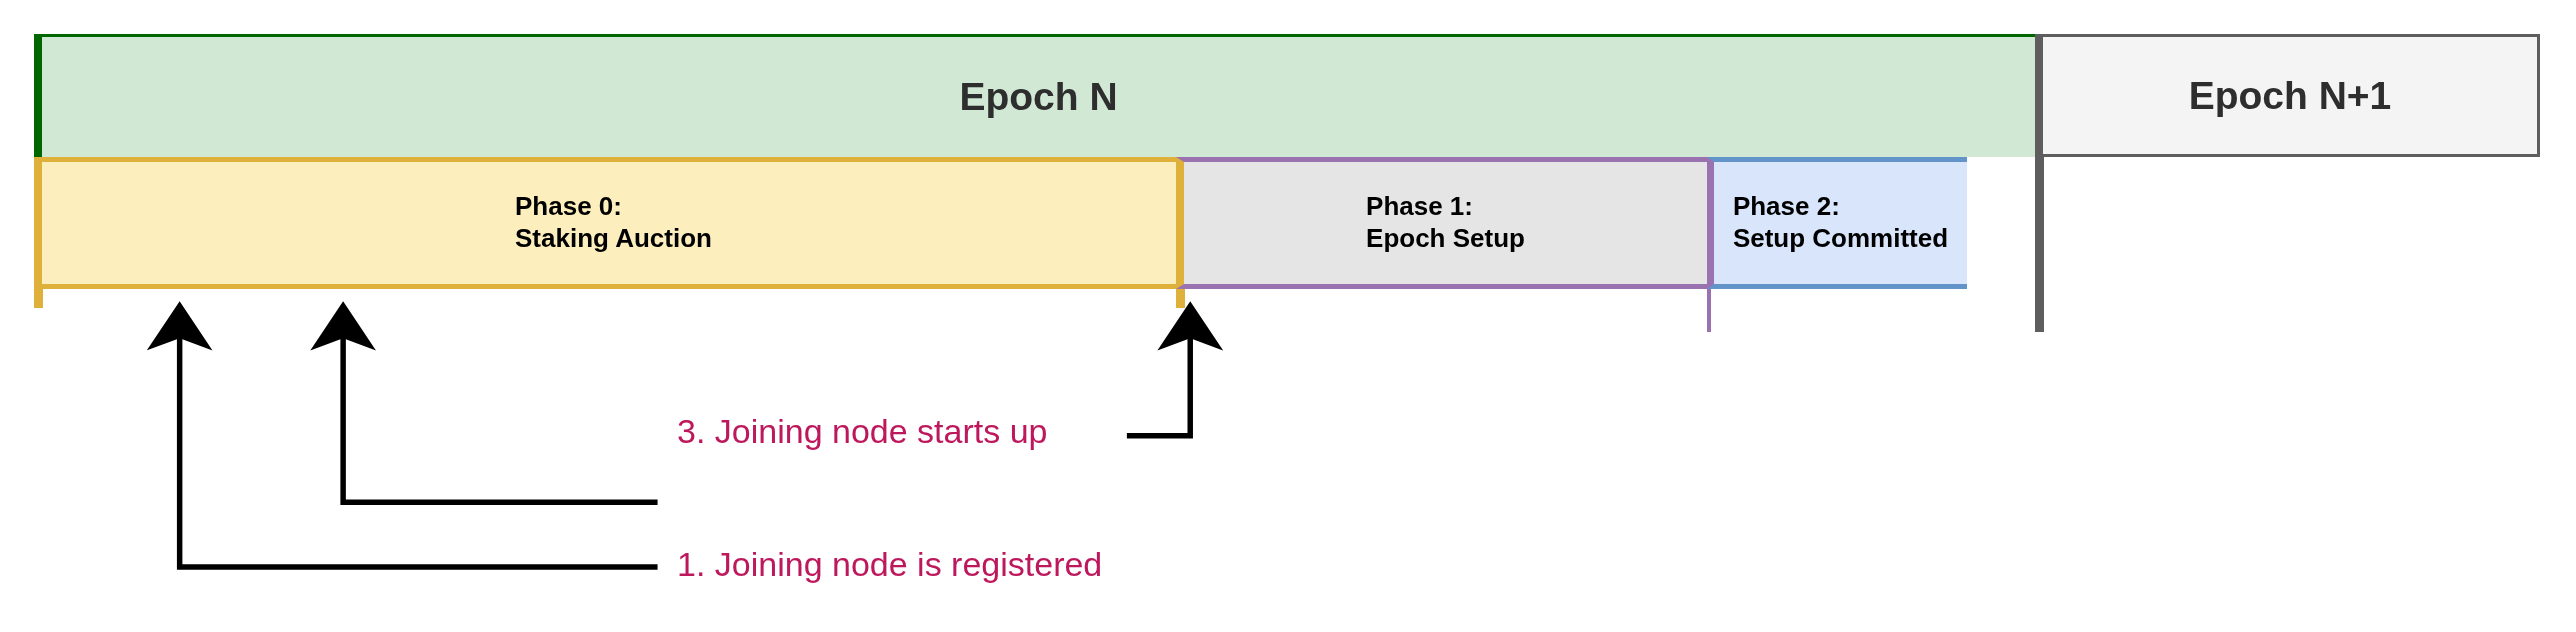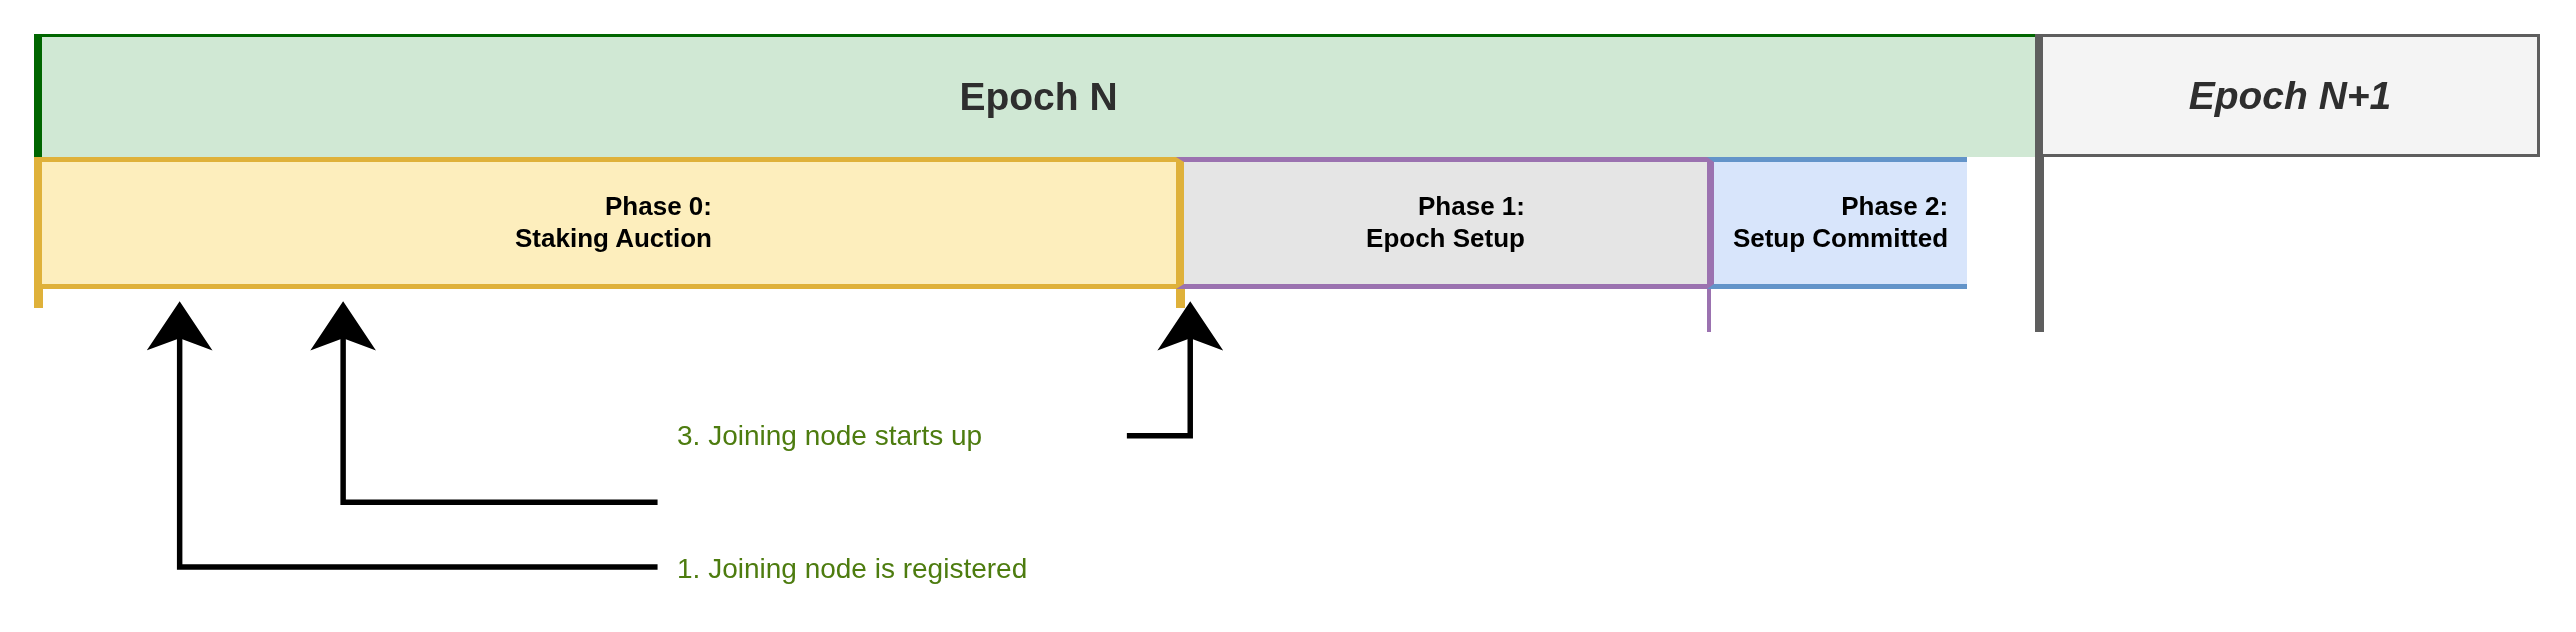--- a/index.html
+++ b/index.html
@@ -1,39 +1,39 @@
 <!DOCTYPE html>
 <html style="font-size:12.5px"><head>
 <meta charset="utf-8">
 <style>
   html,body{margin:0;padding:0;background:#ffffff;}
   body{font-family:"Liberation Sans","DejaVu Sans",sans-serif;}
   #stage{position:relative;width:2576px;height:632px;background:#ffffff;overflow:hidden;}
 
   .box{position:absolute;box-sizing:border-box;display:flex;align-items:center;justify-content:center;}
-  .box .lbl{white-space:nowrap;text-align:right;line-height:1.22;}
+  .box .lbl{white-space:nowrap;text-align:left;line-height:1.22;}
 
   
   #epoch-n{
     left:34px; top:34px; width:2001px; height:123px;
     background:#d0e8d4;
     border-left:8.6px solid #006600;
     border-top:3.9px solid #006600;
   }
   #epoch-n .lbl{font-size:39px;font-weight:bold;color:#2e2e2e;}
 
   #epoch-n1{
     left:2035px; top:34px; width:505px; height:123px;
     background:#f4f4f4;
     border-left:8.6px solid #5e5e5e;
     border-top:3.9px solid #5e5e5e;
     border-right:3.9px solid #5e5e5e;
     border-bottom:3.9px solid #5e5e5e;
   }
-  #epoch-n1 .lbl{font-size:39px;font-weight:bold;color:#2e2e2e;font-style:italic;}
+  #epoch-n1 .lbl{font-size:39px;font-weight:bold;color:#2e2e2e;}
 
   
   #phase-0{
     left:34px; top:157px; width:1142px; height:132px;
     background:#fdeebd;
     border-left:8.6px solid #dfb13a;
     border-top:5.5px solid #dfb13a;
     border-bottom:5.5px solid #dfb13a;
     padding-left:9px;
   }
@@ -57,21 +57,21 @@
   #gold-stub{position:absolute;left:34px;top:289px;width:8.6px;height:19px;background:#dfb13a;}
   
   #gold-seam{position:absolute;left:1176px;top:289px;width:8.6px;height:19px;background:#dfb13a;}
   
   #sep-purple{position:absolute;left:1707px;top:289px;width:3.9px;height:43px;background:#9b72b0;}
   #sep-gray{position:absolute;left:2035px;top:157px;width:8.6px;height:175px;background:#5e5e5e;}
 
   
   #annot{position:absolute;left:0;top:0;width:2576px;height:632px;pointer-events:none;}
 
-  .callout{position:absolute;font-size:28px;color:#4d7c0f;white-space:nowrap;margin-top:8px;}
+  .callout{position:absolute;font-size:34px;color:#be185d;white-space:nowrap;}
   #lbl-3{left:677px;top:412px;}
   #lbl-2{left:677px;top:479px;}
   #lbl-1{left:677px;top:545px;}
 </style>
 </head>
 <body>
 
 <div id="stage">
 
   <div class="box" id="epoch-n">

